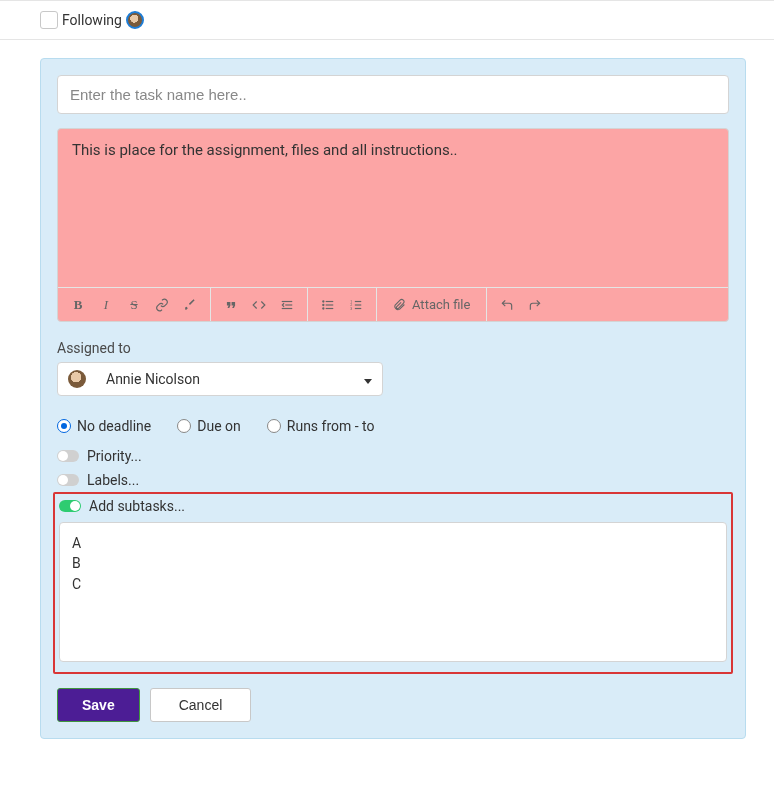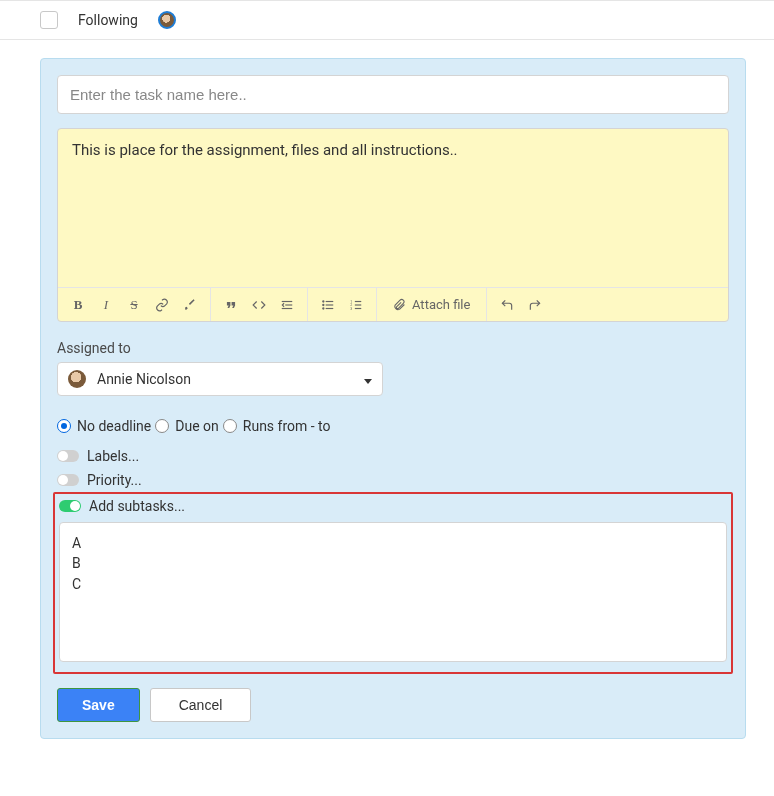--- a/index.html
+++ b/index.html
@@ -10,21 +10,21 @@
     color: #333;
     background: #fff;
     width: 774px;
   }
   .top-bar {
     border-top: 1px solid #e5e5e5;
     border-bottom: 1px solid #e5e5e5;
     padding: 10px 40px;
     display: flex;
     align-items: center;
-    gap: 20px;
+    gap: 4px;
   }
   .checkbox {
     width: 18px; height: 18px;
     border: 1px solid #c8c8c8;
     border-radius: 3px;
     background: #fff;
   }
   .following-label { color: #333; }
   .avatar-small {
     width: 18px; height: 18px; border-radius: 50%;
@@ -43,21 +43,21 @@
     padding: 10px 12px;
     border: 1px solid #d4d4d4;
     border-radius: 4px;
     font-size: 15px;
     color: #333;
     outline: none;
   }
   .task-name-input::placeholder { color: #888; }
   .editor-wrap {
     margin-top: 14px;
-    background: #fef9c3;
+    background: #fca5a5;
     border: 1px solid #d4d4d4;
     border-radius: 4px;
     overflow: hidden;
   }
   .editor-body {
     min-height: 158px;
     padding: 12px 14px;
     font-size: 15px;
     color: #333;
   }
@@ -95,36 +95,36 @@
     font-size: 14px;
   }
   .assignee-select {
     background: #fff;
     border: 1px solid #d4d4d4;
     border-radius: 4px;
     padding: 7px 10px;
     width: 326px;
     display: flex;
     align-items: center;
-    gap: 11px;
+    gap: 20px;
     cursor: pointer;
     position: relative;
   }
   .assignee-avatar {
     width: 18px; height: 18px; border-radius: 50%;
     background: radial-gradient(circle at 45% 40%, #e8c9a8 35%, #7a5a3a 36%);
   }
   .assignee-caret {
     position: absolute; right: 10px; top: 50%; transform: translateY(-50%);
   }
   .radio-row {
     margin-top: 22px;
     display: flex;
     align-items: flex-end;
-    gap: 4px;
+    gap: 26px;
     font-size: 14px;
     color: #333;
   }
   .radio-item { display: flex; align-items: center; gap: 6px; cursor: pointer; }
   .radio {
     width: 14px; height: 14px; border-radius: 50%;
     border: 1px solid #888; background: #fff;
     position: relative;
   }
   .radio.selected { border-color: #0066e0; }
@@ -168,21 +168,21 @@
     min-height: 140px;
     font-family: inherit;
     line-height: 1.45;
   }
   .subtasks-placeholder { color: #888; }
   .button-row {
     margin-top: 14px;
     display: flex; gap: 10px;
   }
   .btn-save {
-    background: #3b82f6; color: #fff;
+    background: #4c1d95; color: #fff;
     border: 1px solid #3f963f;
     border-radius: 3px;
     padding: 8px 24px;
     font-size: 14px; font-weight: 600;
     cursor: pointer;
   }
   .btn-cancel {
     background: #fff; color: #333;
     border: 1px solid #c8c8c8;
     border-radius: 3px;
@@ -314,25 +314,25 @@
       <span>Due on</span>
     </div>
     <div class="radio-item">
       <div class="radio"></div>
       <span>Runs from - to</span>
     </div>
   </div>
 
   <div class="toggle-row">
     <div class="toggle"></div>
-    <span>Labels...</span>
+    <span>Priority...</span>
   </div>
   <div class="toggle-row">
     <div class="toggle"></div>
-    <span>Priority...</span>
+    <span>Labels...</span>
   </div>
 
   <div class="highlight-box">
     <div class="toggle-row" style="margin-top:0">
       <div class="toggle on"></div>
       <span>Add subtasks...</span>
     </div>
     <div class="subtasks-area" contenteditable="true" style="">
       <div>A</div>
       <div>B</div>

